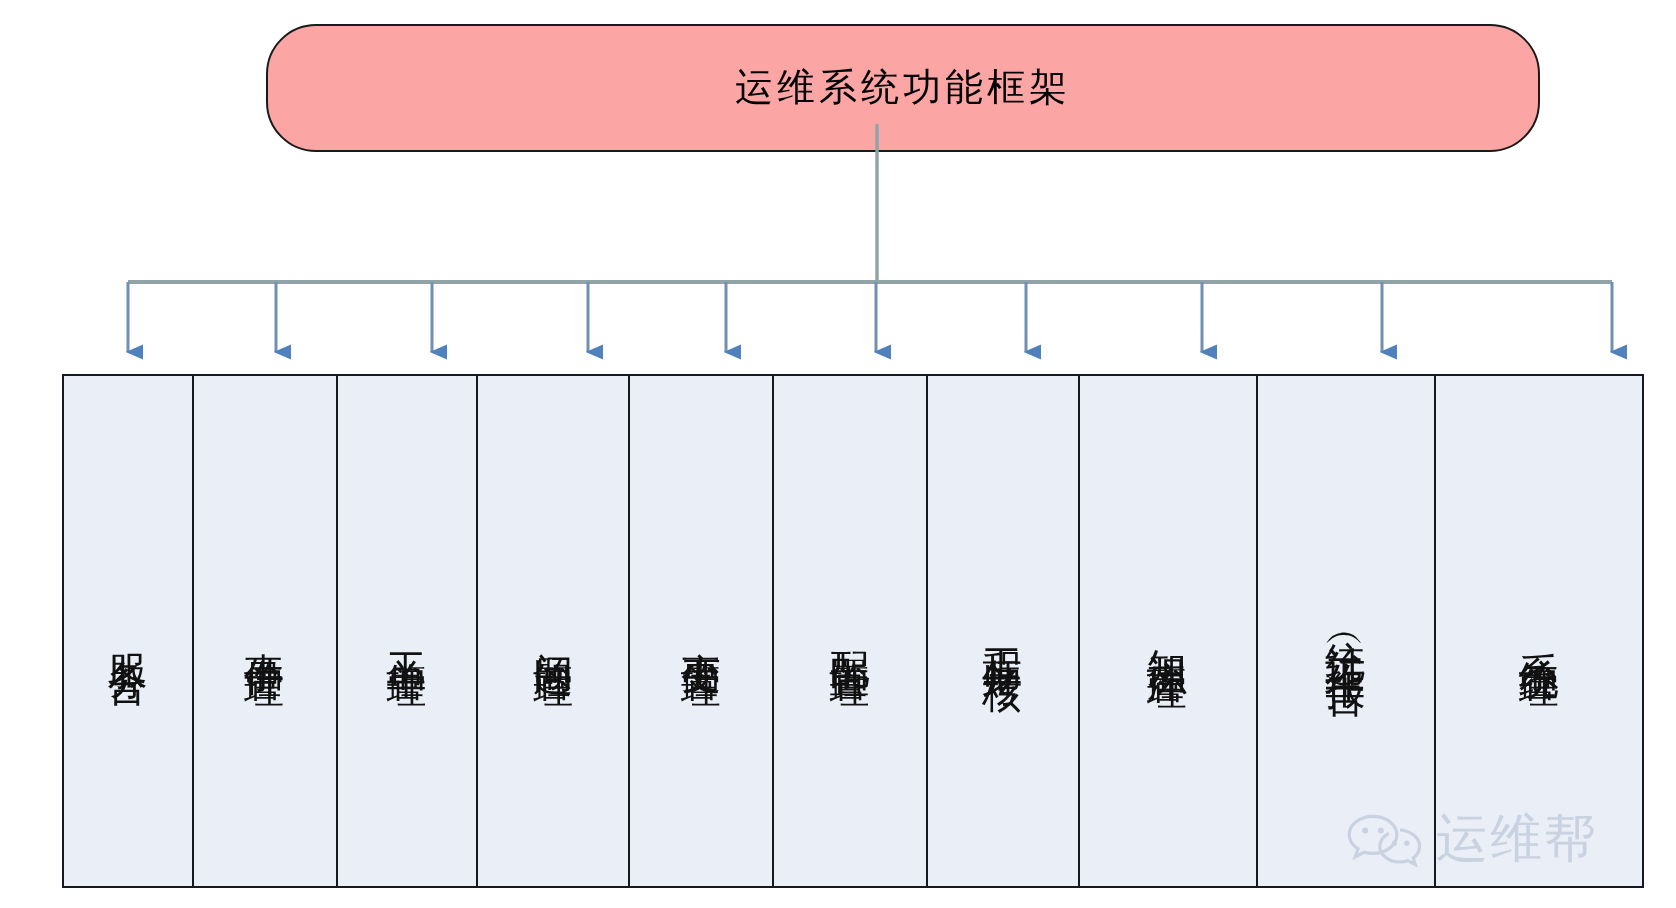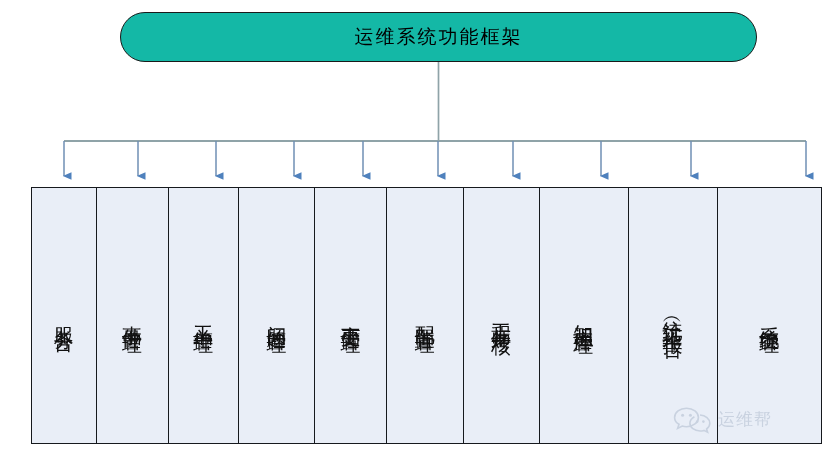--- a/index.html
+++ b/index.html
@@ -14,26 +14,26 @@
     position: relative;
     width: 838px;
     height: 454px;
     background: #ffffff;
     overflow: hidden;
   }
 
   
   .title-node {
     position: absolute;
-    left: 120px;
+    left: 133px;
     top: 12px;
     width: 637px;
-    height: 50px;
+    height: 64px;
     box-sizing: border-box;
-    background: #14b8a6;
+    background: #fca5a5;
     border: 1.4px solid #1a1a1a;
     border-radius: 25px / 25px;
     display: flex;
     align-items: center;
     justify-content: center;
   }
   .title-text {
     font-size: 19px;
     color: #000000;
     letter-spacing: 2px;
@@ -95,21 +95,21 @@
     left: 672px;
     top: 398px;
     width: 150px;
     height: 42px;
     display: flex;
     align-items: center;
     gap: 6px;
     pointer-events: none;
   }
   .wm-text {
-    font-size: 17px;
+    font-size: 26px;
     color: #c9d2e0;
     letter-spacing: 1px;
     white-space: nowrap;
     font-family: "DejaVu Sans", "Liberation Sans", sans-serif;
   }
 </style>
 </head>
 <body>
 
 <div id="canvas">

